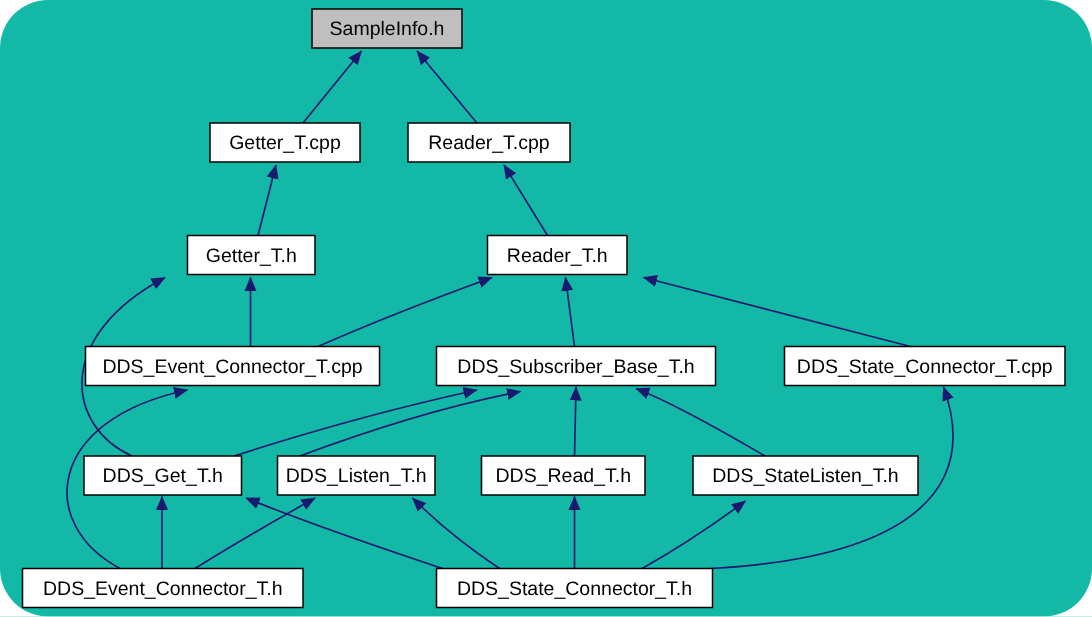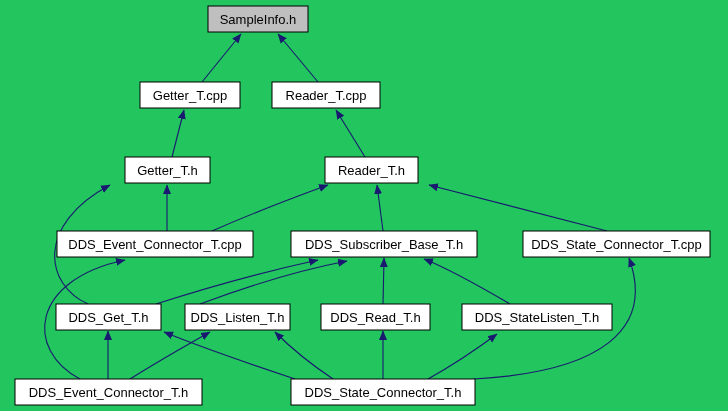--- a/index.html
+++ b/index.html
@@ -25,21 +25,21 @@
   .node-label {
     font-family: "Liberation Sans", "DejaVu Sans", sans-serif;
     font-size: 13px;
     text-anchor: middle;
   }
   .node { cursor: pointer; }
 </style>
 </head>
 <body>
 
-<div id="stage" style="background: #22c55e;">
+<div id="stage" style="background: #14b8a6; border-radius: 32px;">
   <svg id="graph-svg" width="728" height="411" viewBox="0 0 728 411">
     <defs>
       <marker id="arrowhead" markerWidth="10" markerHeight="9" refX="9" refY="4.5" orient="auto" markerUnits="userSpaceOnUse">
         <path d="M0,0.5 L9.5,4.5 L0,8.5 z" fill="#191970"></path>
       </marker>
     </defs>
     <g id="edges-layer">
         <path class="edge" d="M202,82 L241,34" stroke="#191970" marker-end="url(#arrowhead)"></path>
         <path class="edge" d="M318,82 L278,34" stroke="#191970" marker-end="url(#arrowhead)"></path>
         <path class="edge" d="M172,157 L184,110" stroke="#191970" marker-end="url(#arrowhead)"></path>

